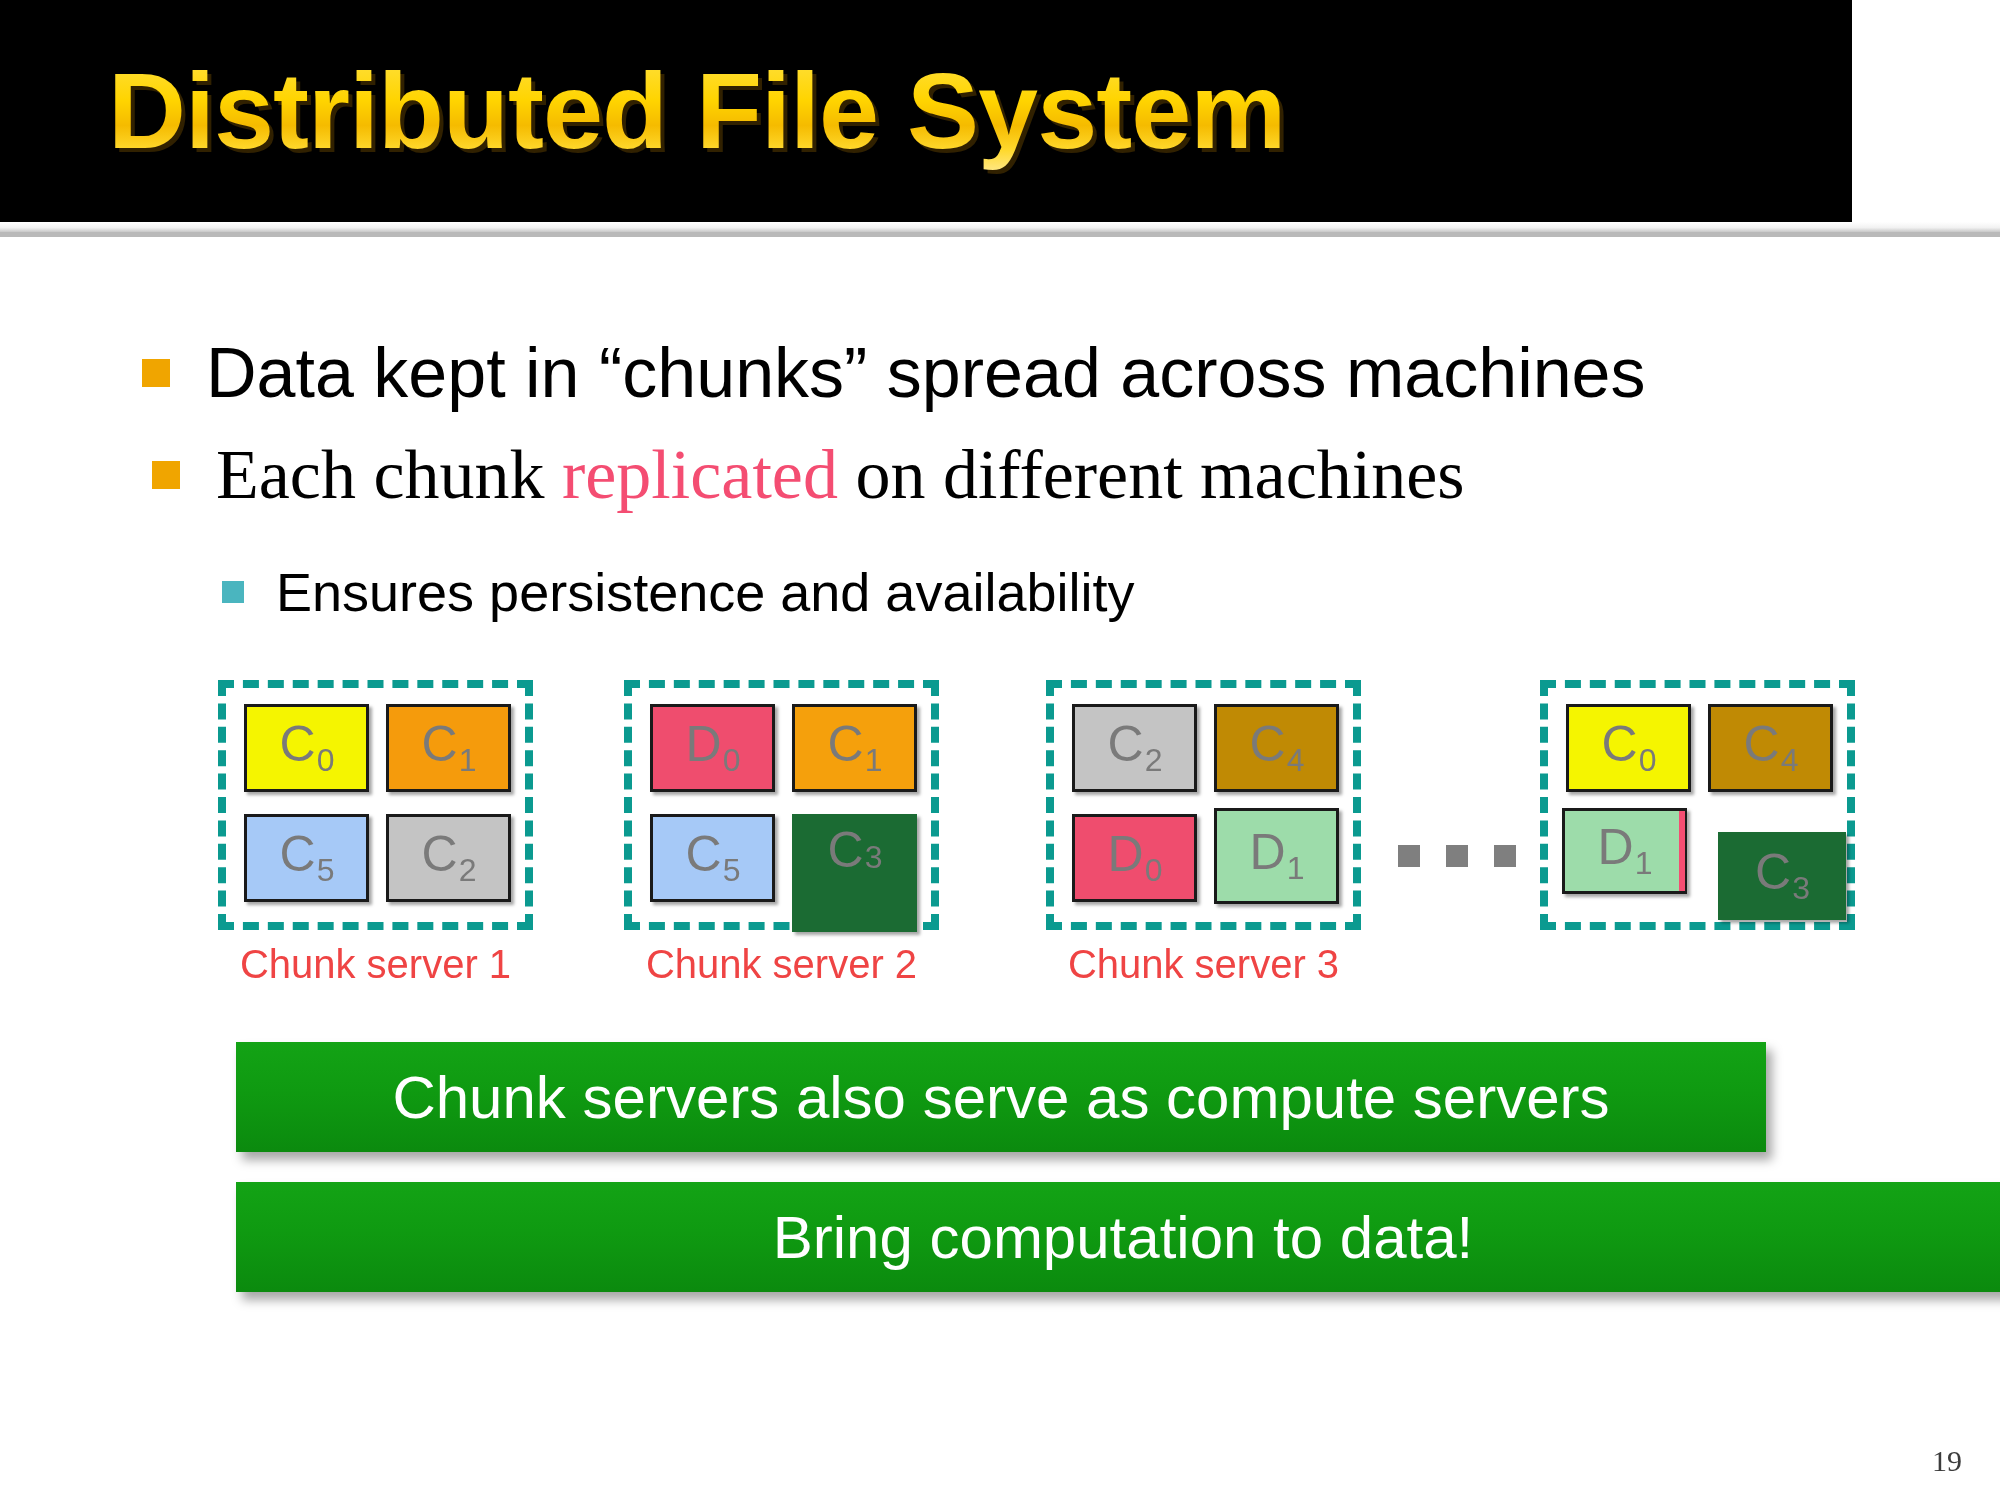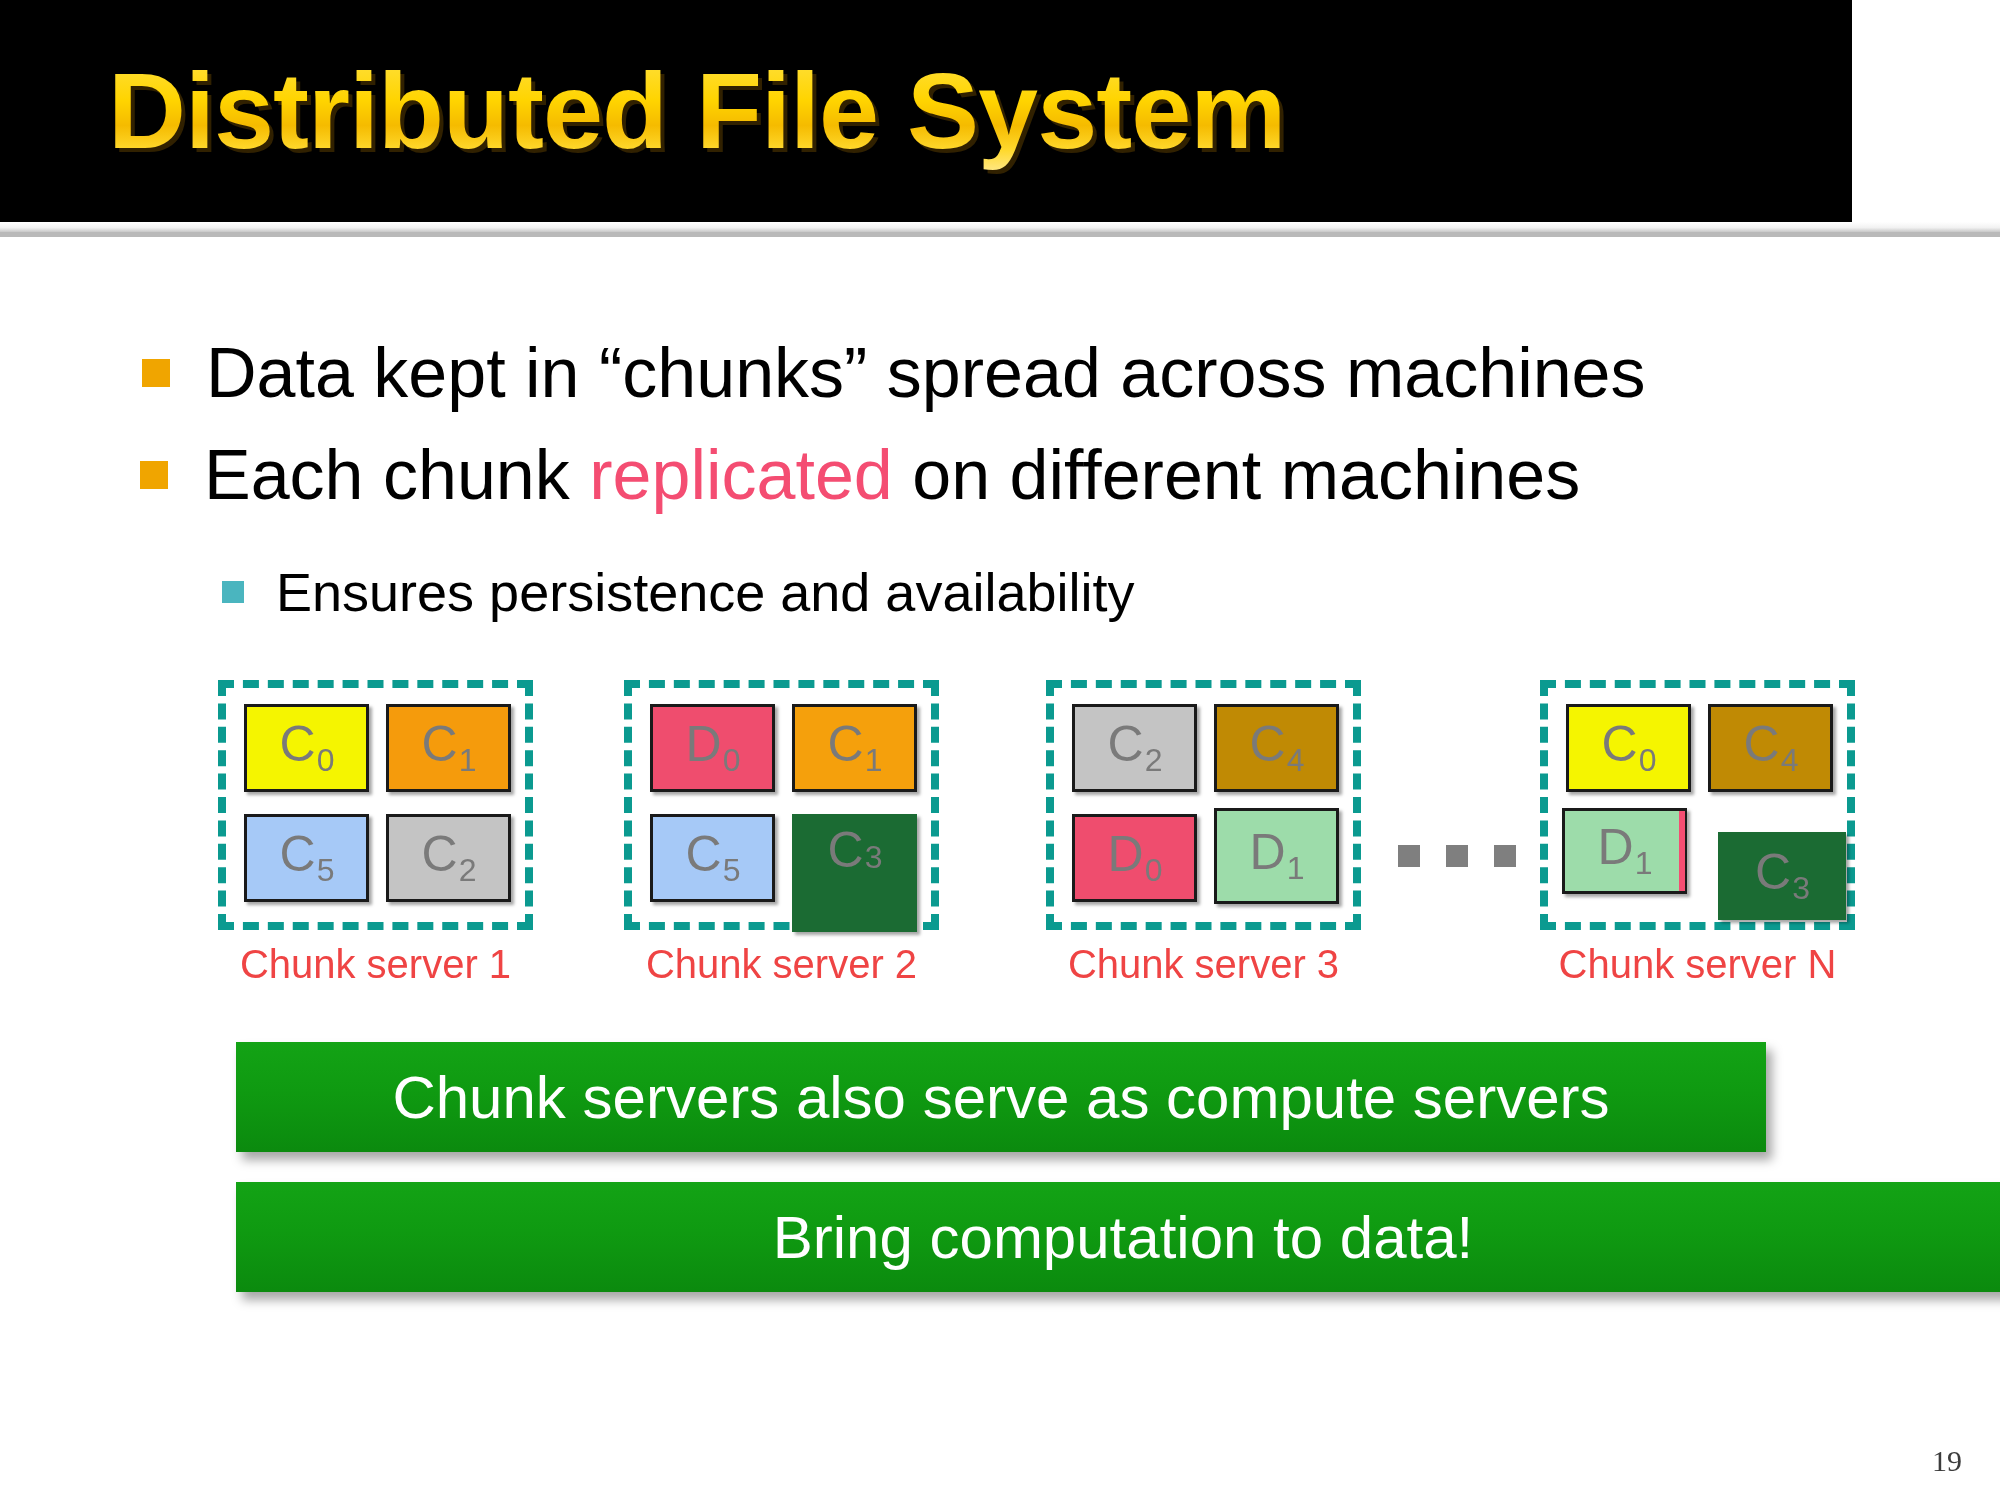--- a/index.html
+++ b/index.html
@@ -88,21 +88,21 @@
   .bullet-text.l2 {
     font-size: 54px;
     color: #000000;
     line-height: 1;
   }
   .accent-replicated {
     color: #f44d72;
   }
 
   #bullet-1 { left: 142px; top: 330px; margin-top: 8px; }
-  #bullet-2 { left: 140px; top: 440px; }
+  #bullet-2 { left: 152px; top: 440px; font-family: Liberation Serif, serif; }
   #bullet-3 { left: 222px; top: 565px; }
 
   
   .server-group {
     position: absolute;
     width: 315px;
     height: 250px;
   }
   .server-frame {
     position: absolute;
@@ -330,19 +330,18 @@
     <div class="chunk cell-10" style="background:#9ddcaa">
       <span class="lbl">D</span>
         <span class="sub">1</span>
       <span class="pinkedge"></span>
     </div>
     <div class="chunk cell-11" style="background:#1b6b33; border-color:#1b6b33;">
       <span class="lbl">C</span>
         <span class="sub">3</span>
     </div>
   </div>
-  <div class="server-label">Chunk server N</div>
 </div>
 
 <div class="banner" id="banner-1">Chunk servers also serve as compute servers</div>
 <div class="banner" id="banner-2">Bring computation to data!</div>
 
 <div class="page-number">19</div>
 
 </body></html>

